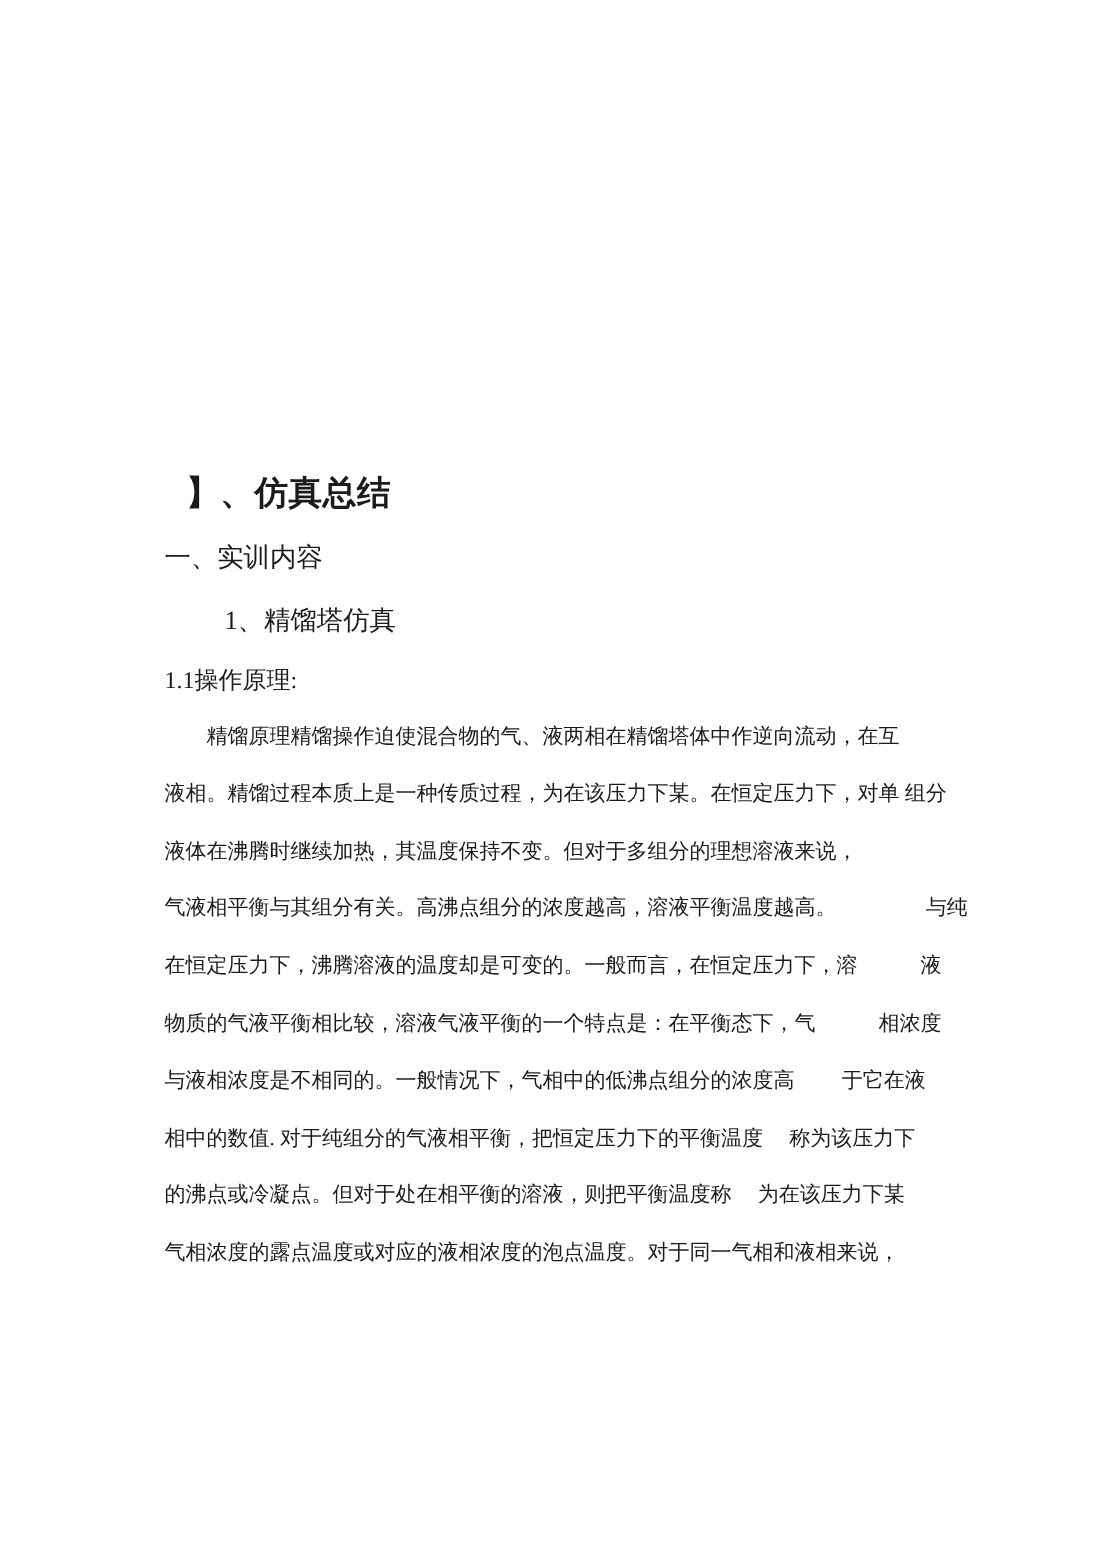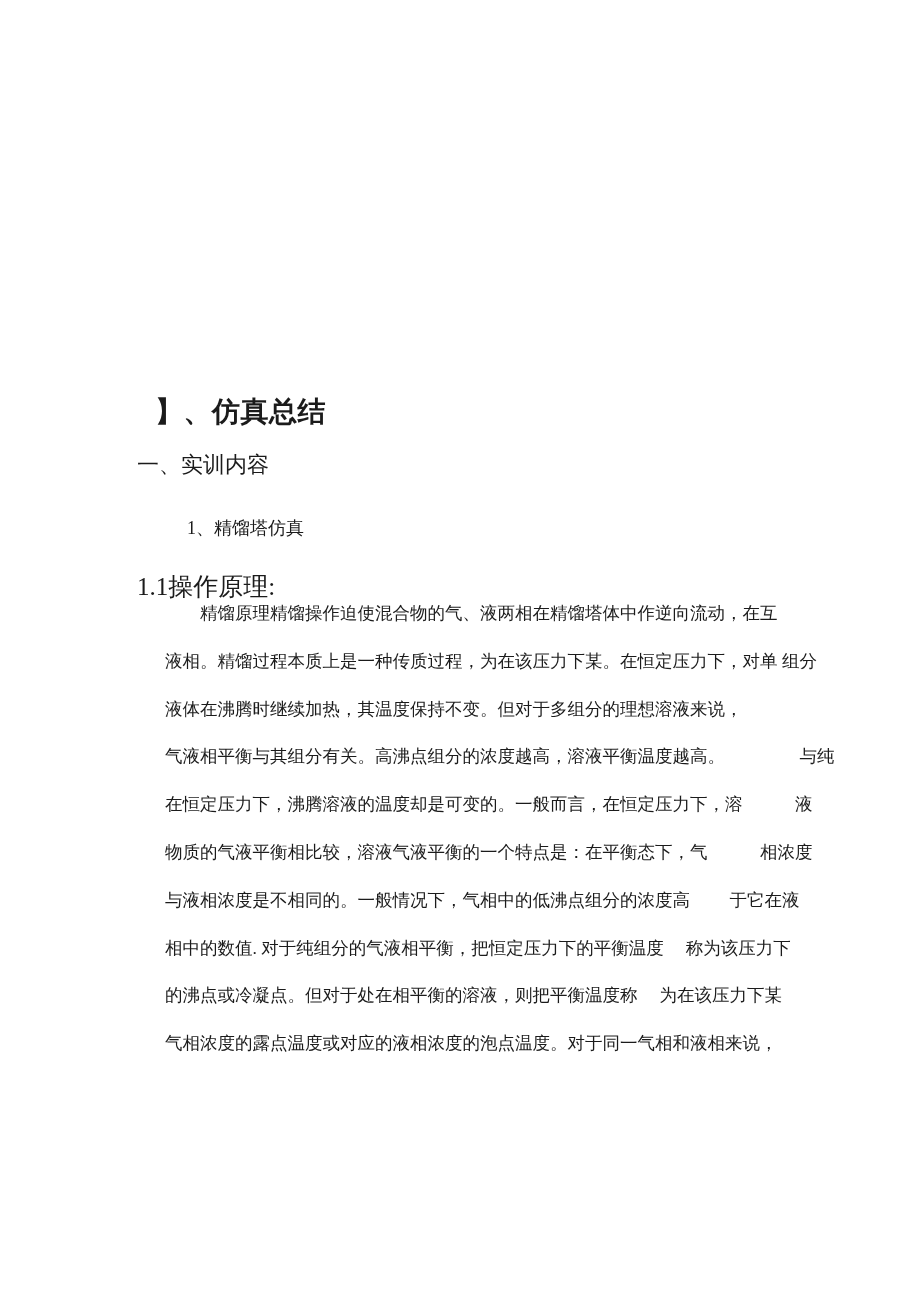--- a/index.html
+++ b/index.html
@@ -32,40 +32,37 @@
     top: 450px;
     font-size: 22px;
     line-height: 30px;
     white-space: pre;
     font-family: Liberation Serif, serif;
   }
   .subsection-heading {
     position: absolute;
     left: 187px;
     top: 502px;
-    font-size: 18px;
+    font-size: 22px;
     line-height: 30px;
     white-space: pre;
-    margin-top: 11px;
   }
   .subsub-heading {
     position: absolute;
     left: 137px;
     top: 552px;
-    font-size: 25px;
+    font-size: 20px;
     line-height: 30px;
     white-space: pre;
-    margin-top: 20px;
   }
   .paragraph-block {
     position: absolute;
     left: 137px;
     top: 601px;
     width: 720px;
-    margin-left: 28px;
   }
   .paragraph-line {
     height: 47.8px;
     font-size: 17.5px;
     line-height: 24px;
     white-space: pre;
   }
   .paragraph-line.indent {
     padding-left: 35px;
   }

